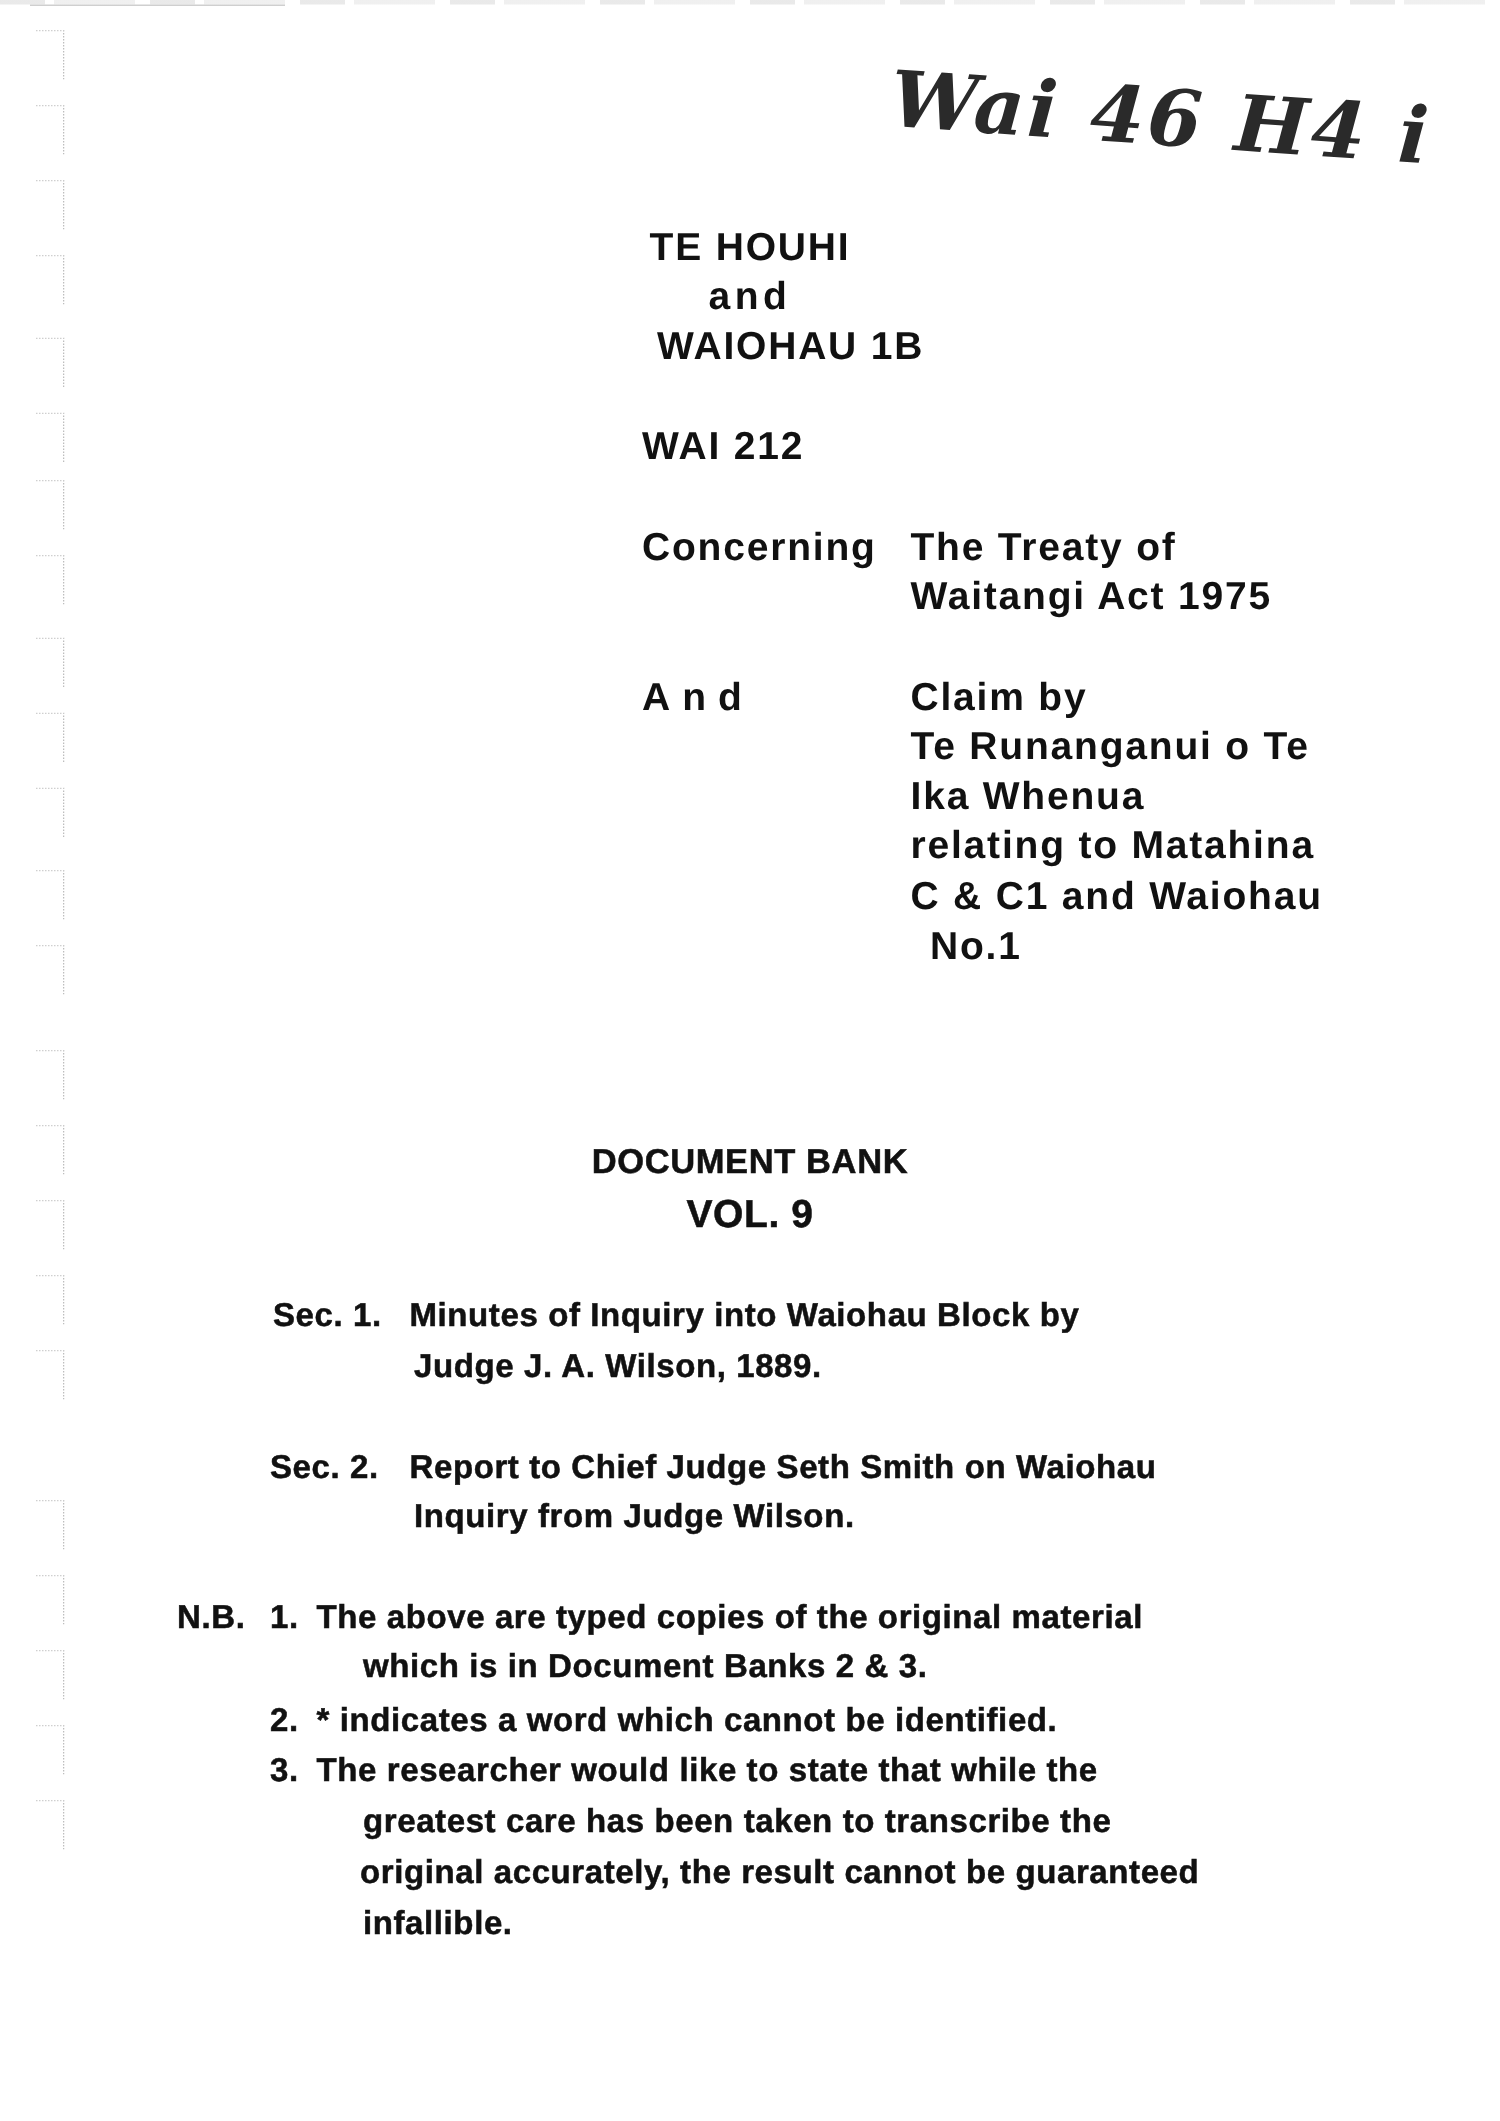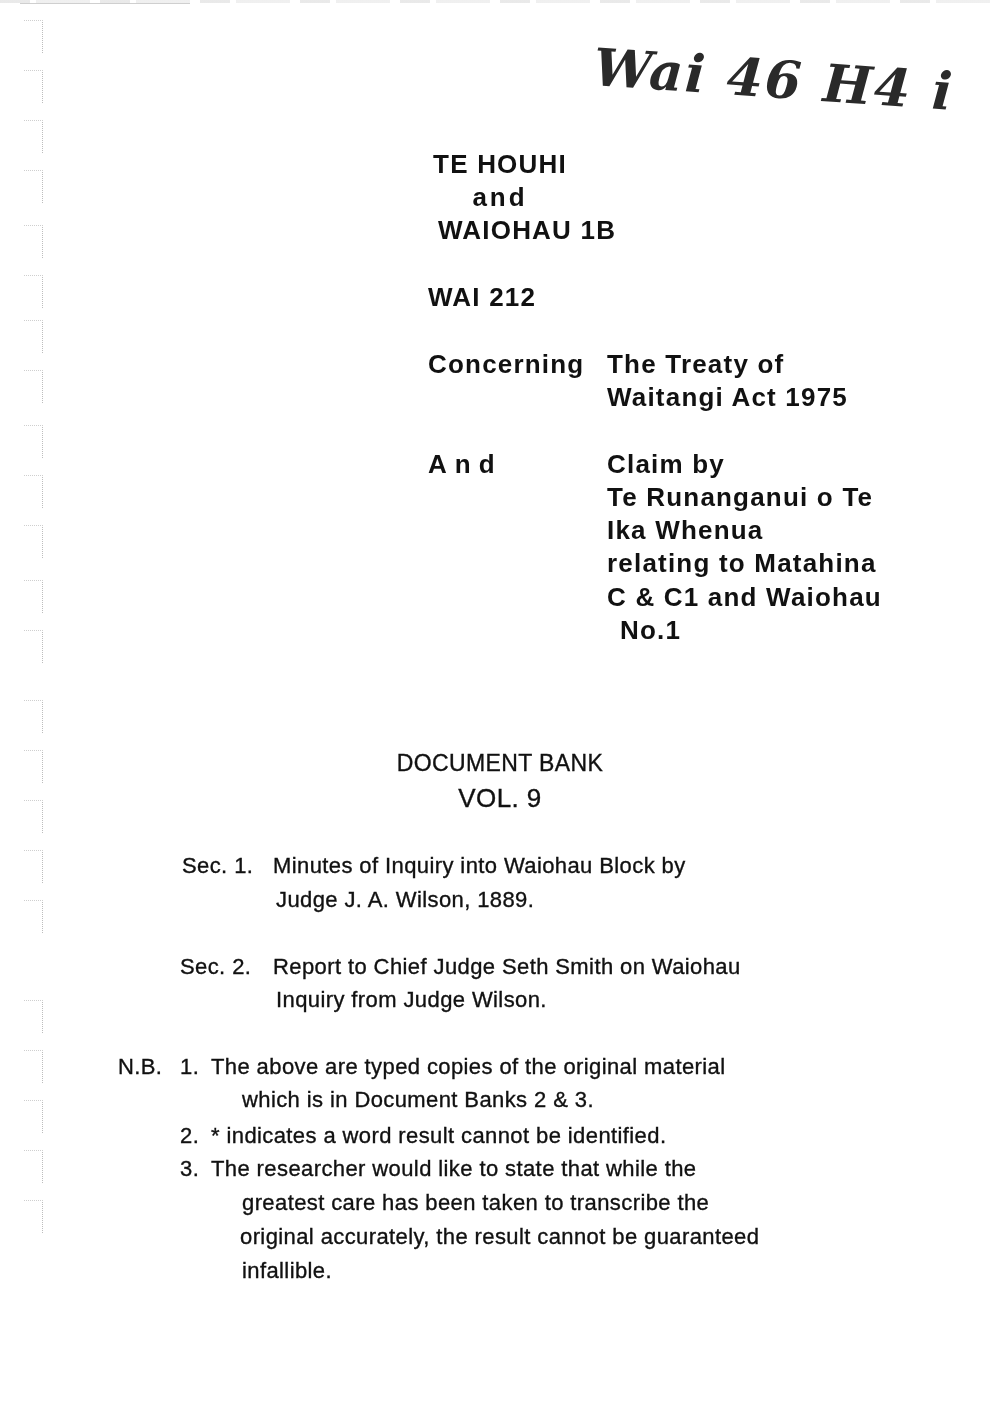--- a/index.html
+++ b/index.html
@@ -68,24 +68,25 @@
       font-size: 26px;
       font-weight: 700;
       letter-spacing: 1.2px;
       white-space: nowrap;
       line-height: 33px;
     }
     .c { text-align: center; }
     .body-txt {
       position: absolute;
       font-size: 22px;
-      font-weight: 400;
+      font-weight: 700;
       letter-spacing: 0.4px;
       white-space: nowrap;
       line-height: 33px;
+      margin-top: 11px;
       -webkit-text-stroke: 0.35px #111;
     }
     .wide-and { letter-spacing: 8px; }
   </style>
 </head>
 <body>
 
 <div class="page">
 
   <div class="scan-top"></div>
@@ -148,21 +149,21 @@
   <div class="body-txt" style="left:276px; top:983px;">Inquiry from Judge Wilson.</div>
   <div class="body-txt" style="left:273px; top:950px;">Report to Chief Judge Seth Smith on Waiohau</div>
 
   <div class="body-txt" style="left:118px; top:1050px;">N.B.</div>
 
   <div class="body-txt" style="left:180px; top:1050px;">1.</div>
   <div class="body-txt" style="left:211px; top:1050px;">The above are typed copies of the original material</div>
   <div class="body-txt" style="left:242px; top:1083px;">which is in Document Banks 2 &amp; 3.</div>
 
   <div class="body-txt" style="left:180px; top:1119px;">2.</div>
-  <div class="body-txt" style="left:211px; top:1119px;">* indicates a word result cannot be identified.</div>
+  <div class="body-txt" style="left:211px; top:1119px;">* indicates a word which cannot be identified.</div>
 
   <div class="body-txt" style="left:180px; top:1152px;">3.</div>
   <div class="body-txt" style="left:211px; top:1152px;">The researcher would like to state that while the</div>
   <div class="body-txt" style="left:242px; top:1186px;">greatest care has been taken to transcribe the</div>
   <div class="body-txt" style="left:240px; top:1220px;">original accurately, the result cannot be guaranteed</div>
   <div class="body-txt" style="left:242px; top:1254px;">infallible.</div>
 
 </div>
 
 </body></html>

